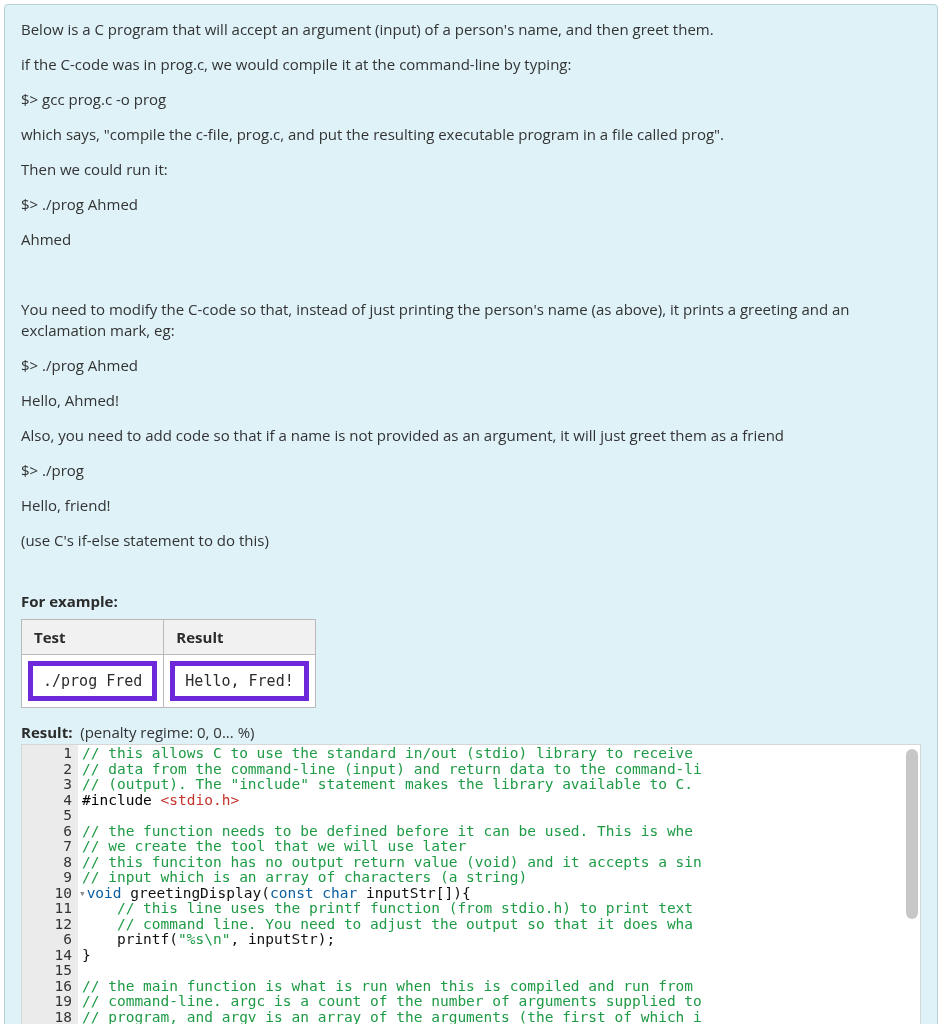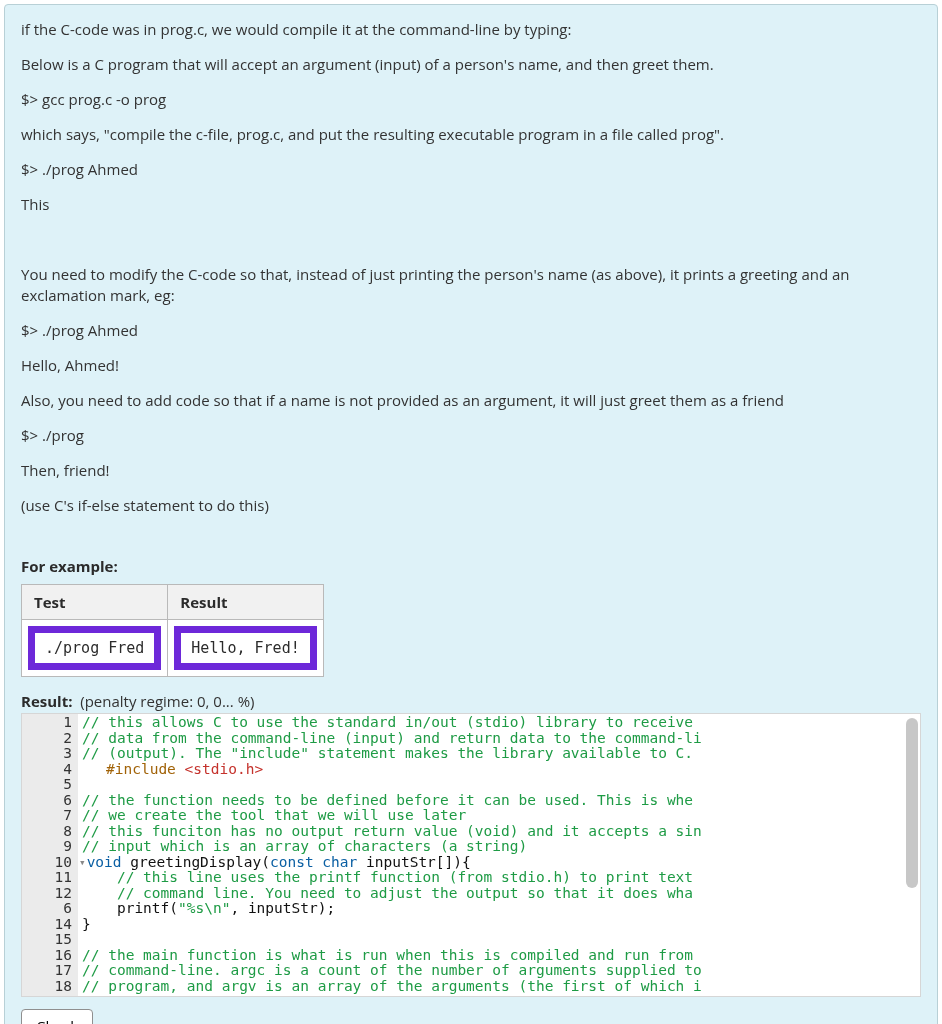--- a/index.html
+++ b/index.html
@@ -42,21 +42,21 @@
     padding: 7px 12px;
     background: #f1f1f1;
     font-weight: 700;
   }
   table.example td {
     padding: 6px;
   }
   table.example td pre {
     margin: 0;
     padding: 6px 10px;
-    border: 7px solid #6d28d9;
+    border: 5px solid #6d28d9;
     background: #fff;
     font-family: "DejaVu Sans Mono", Menlo, Consolas, monospace;
     font-size: 15px;
     display: inline-block;
   }
   .answer-line {
     margin: 8px 0 2px 0;
   }
   .answer-line b { font-weight: 700; }
   .penalty { font-weight: 400; color: #333; }
@@ -84,21 +84,21 @@
   .gutter div { height: 15.5px; }
   .code-area {
     position: absolute;
     left: 56px; right: 0; top: 0; bottom: 0;
     padding: 1px 8px 0 4px;
     white-space: pre;
     overflow: hidden;
   }
   .code-area .line { height: 15.5px; }
   .tok-comment { color: #1e9b45; }
-  .tok-preproc { color: #a16207; margin-left: 24px; }
+  .tok-preproc { color: #000000; }
   .tok-include { color: #c5322c; }
   .tok-keyword { color: #0a5fa3; }
   .tok-string  { color: #1e9b45; }
   .tok-ident   { color: #111; }
   .fold-marker {
     display: inline-block;
     color: #888;
     font-size: 11px;
     vertical-align: middle;
     margin-left: -3px;
@@ -136,33 +136,34 @@
     font-size: 15px;
     cursor: pointer;
   }
 </style>
 </head>
 <body>
 
 <div class="question-box">
 
   <div class="qtext">
+    <p>Below is a C program that will accept an argument (input) of a person's name, and then greet them.</p>
     <p>if the C-code was in prog.c, we would compile it at the command-line by typing:</p>
-    <p>Below is a C program that will accept an argument (input) of a person's name, and then greet them.</p>
     <p>$&gt; gcc prog.c -o prog</p>
     <p>which says, "compile the c-file, prog.c, and put the resulting executable program in a file called prog".</p>
+    <p>Then we could run it:</p>
     <p>$&gt; ./prog Ahmed</p>
-    <p>This</p>
+    <p>Ahmed</p>
     <p>&nbsp;</p>
     <p>You need to modify the C-code so that, instead of just printing the person's name (as above), it prints a greeting and an exclamation mark, eg:</p>
     <p>$&gt; ./prog Ahmed</p>
     <p>Hello, Ahmed!</p>
     <p>Also, you need to add code so that if a name is not provided as an argument, it will just greet them as a friend</p>
     <p>$&gt; ./prog</p>
-    <p>Then, friend!</p>
+    <p>Hello, friend!</p>
     <p>(use C's if-else statement to do this)</p>
   </div>
 
   <div class="for-example">For example:</div>
 
   <table class="example">
     <thead>
       <tr>
         <th>Test</th>
         <th>Result</th>
@@ -192,21 +193,21 @@
         <div>7</div>
         <div>8</div>
         <div>9</div>
         <div>10</div>
         <div>11</div>
         <div>12</div>
         <div>6</div>
         <div>14</div>
         <div>15</div>
         <div>16</div>
-        <div>17</div>
+        <div>19</div>
         <div>18</div>
       </div>
     <div class="code-area" id="code-area"><div class="line"><span class="tok-comment">// this allows C to use the standard in/out (stdio) library to receive</span></div><div class="line"><span class="tok-comment">// data from the command-line (input) and return data to the command-li</span></div><div class="line"><span class="tok-comment">// (output). The "include" statement makes the library available to C.</span></div><div class="line"><span class="tok-preproc">#include </span><span class="tok-include">&lt;stdio.h&gt;</span></div><div class="line"><span></span></div><div class="line"><span class="tok-comment">// the function needs to be defined before it can be used. This is whe</span></div><div class="line"><span class="tok-comment">// we create the tool that we will use later</span></div><div class="line"><span class="tok-comment">// this funciton has no output return value (void) and it accepts a sin</span></div><div class="line"><span class="tok-comment">// input which is an array of characters (a string)</span></div><div class="line"><span class="fold-marker">▾</span><span class="tok-keyword">void </span><span class="tok-ident">greetingDisplay(</span><span class="tok-keyword">const char </span><span class="tok-ident">inputStr[]){</span></div><div class="line"><span class="tok-comment">    // this line uses the printf function (from stdio.h) to print text</span></div><div class="line"><span class="tok-comment">    // command line. You need to adjust the output so that it does wha</span></div><div class="line"><span class="tok-ident">    printf(</span><span class="tok-string">"%s\n"</span><span class="tok-ident">, inputStr);</span></div><div class="line"><span class="tok-ident">}</span></div><div class="line"><span></span></div><div class="line"><span class="tok-comment">// the main function is what is run when this is compiled and run from</span></div><div class="line"><span class="tok-comment">// command-line. argc is a count of the number of arguments supplied to</span></div><div class="line"><span class="tok-comment">// program, and argv is an array of the arguments (the first of which i</span></div></div>
     <div class="scrollbar-v">
       <div class="track"></div>
       <div class="thumb"></div>
     </div>
   </div>
 
   <button class="check-btn">Check</button>

